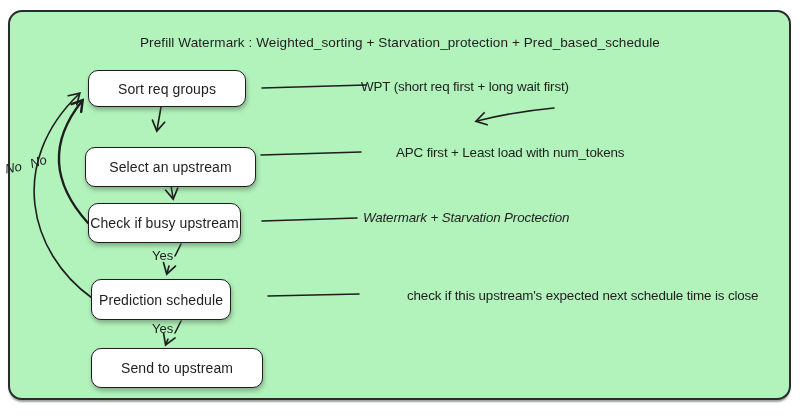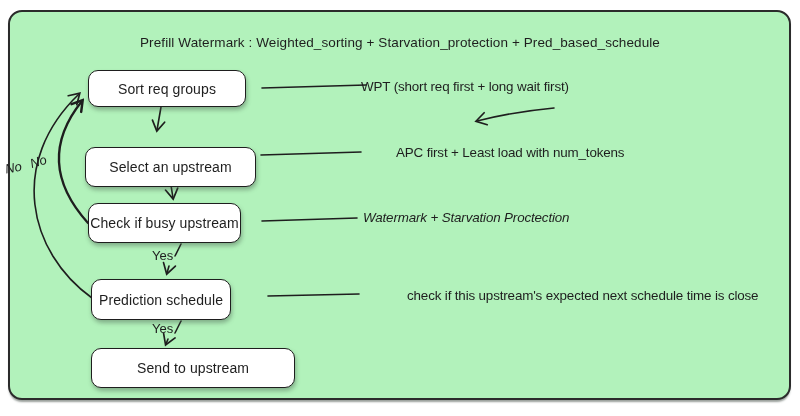--- a/index.html
+++ b/index.html
@@ -121,21 +121,21 @@
   </div>
   <div class="node" style="left:85px; top:137px; width:171px; height:40px;margin-top:10px;">
     <span>Select an upstream</span>
   </div>
   <div class="node" style="left:88px; top:203px; width:153px; height:40px;">
     <span>Check if busy upstream</span>
   </div>
   <div class="node" style="left:91px; top:279px; width:140px; height:41px;">
     <span>Prediction schedule</span>
   </div>
-  <div class="node" style="left:91px; top:348px; width:204px; height:40px;">
+  <div class="node" style="left:91px; top:348px; width:172px; height:40px;">
     <span>Send to upstream</span>
   </div>
 
   <span class="edge-label" style="left:152px; top:248px;">Yes</span>
   <span class="edge-label" style="left:152px; top:321px;">Yes</span>
   <span class="edge-label no" style="left:5px; top:160px; transform:rotate(-10deg);">No</span>
   <span class="edge-label no" style="left:30px; top:154px; transform:rotate(-18deg);">No</span>
 
   <div class="ann" style="left:361px; top:79px;">WPT (short req first + long wait first)</div>
   <div class="ann" style="left:371px; top:145px;margin-left:25px;">APC first + Least load with num_tokens</div>

